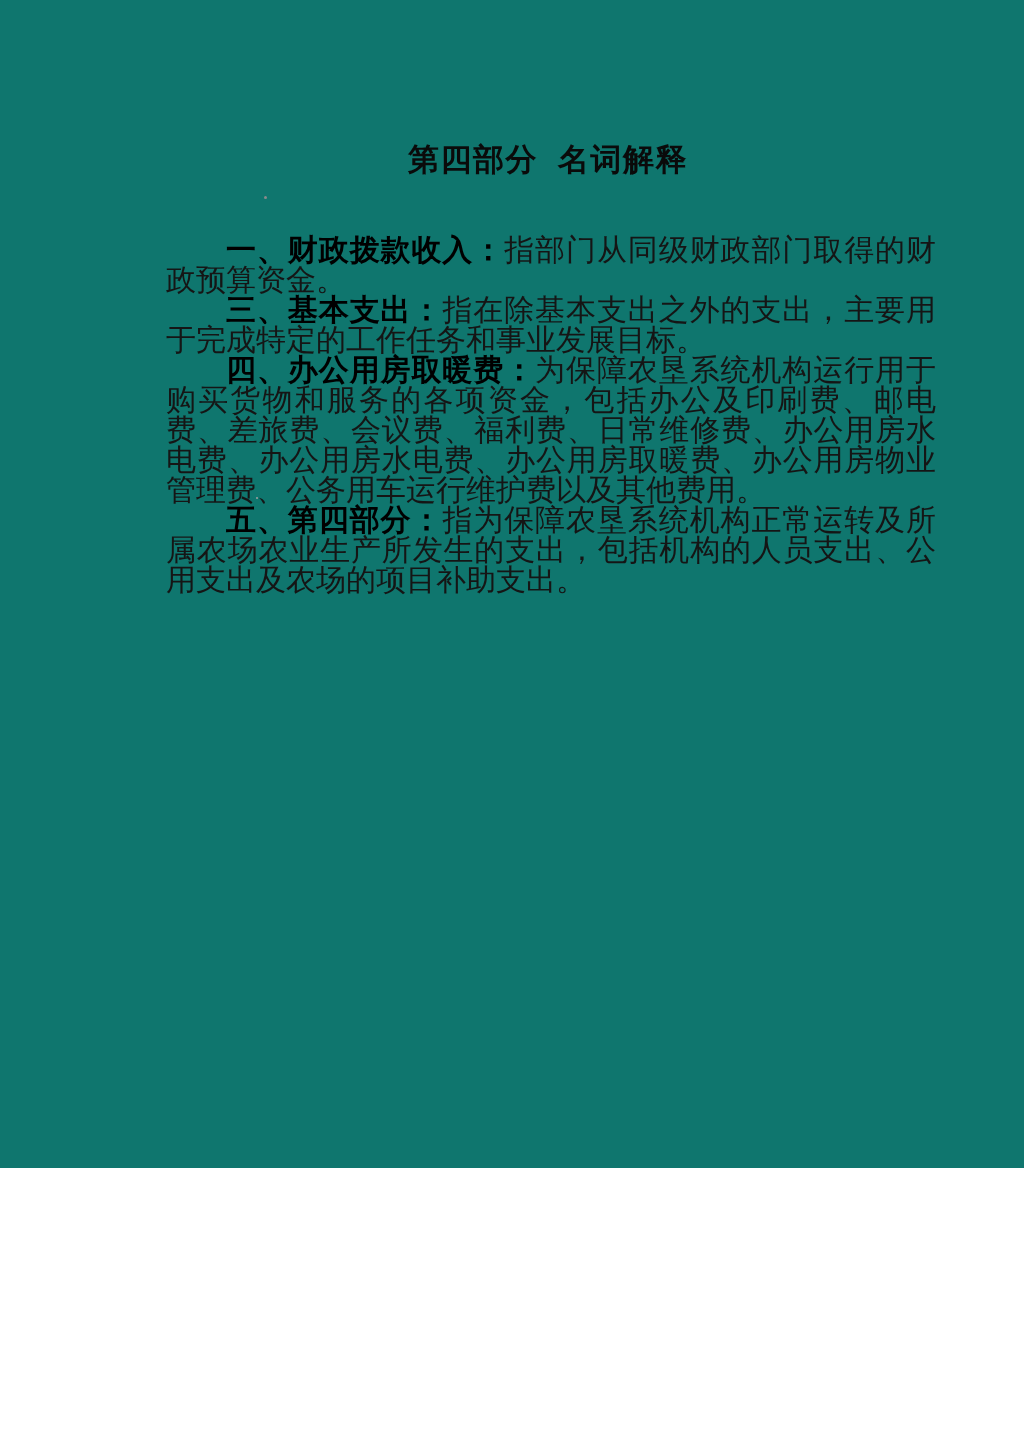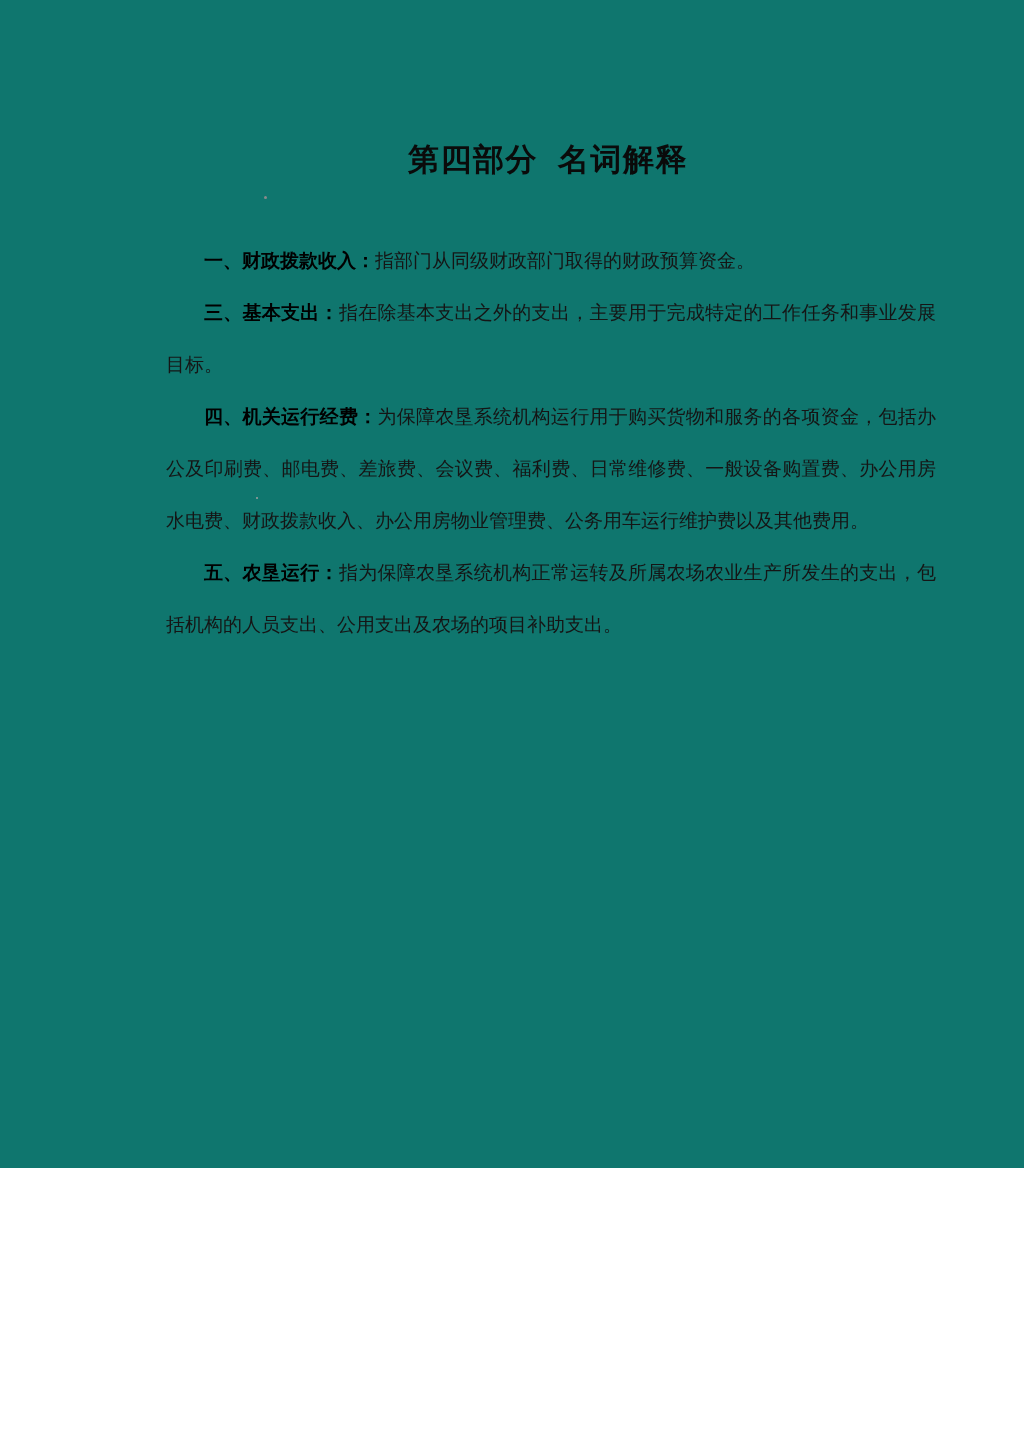--- a/index.html
+++ b/index.html
@@ -23,22 +23,22 @@
     font-size: 31px;
     line-height: 40px;
     letter-spacing: 1.5px;
     word-spacing: 10px;
     color: #0a0a0a;
   }
   .content {
     margin: 55px 8px 0 130px;
     width: 770px;
     font-family: "Liberation Serif", serif;
-    font-size: 19px;
-    line-height: 52px;
+    font-size: 30px;
+    line-height: 30px;
     color: #151515;
     text-align: justify;
     text-justify: inter-character;
     letter-spacing: 0;
   }
   .para {
     margin: 0;
     padding: 0;
     text-indent: 2em;
   }
@@ -77,21 +77,21 @@
   <div class="artifact dot1"></div>
   <div class="artifact dot2"></div>
 
   <div class="content">
 
     <p class="para"><span class="term">一、财政拨款收入：</span><span class="def">指部门从同级财政部门取得的财政预算资金。</span></p>
 
 
     <p class="para"><span class="term">三、基本支出：</span><span class="def">指在除基本支出之外的支出，主要用于完成特定的工作任务和事业发展目标。</span></p>
 
-    <p class="para"><span class="term">四、机关运行经费：</span><span class="def">为保障农垦系统机构运行用于购买货物和服务的各项资金，包括办公及印刷费、邮电费、差旅费、会议费、福利费、日常维修费、一般设备购置费、办公用房水电费、财政拨款收入、办公用房物业管理费、公务用车运行维护费以及其他费用。</span></p>
+    <p class="para"><span class="term">四、办公用房取暖费：</span><span class="def">为保障农垦系统机构运行用于购买货物和服务的各项资金，包括办公及印刷费、邮电费、差旅费、会议费、福利费、日常维修费、办公用房水电费、办公用房水电费、办公用房取暖费、办公用房物业管理费、公务用车运行维护费以及其他费用。</span></p>
 
-    <p class="para"><span class="term">五、农垦运行：</span><span class="def">指为保障农垦系统机构正常运转及所属农场农业生产所发生的支出，包括机构的人员支出、公用支出及农场的项目补助支出。</span></p>
+    <p class="para"><span class="term">五、第四部分：</span><span class="def">指为保障农垦系统机构正常运转及所属农场农业生产所发生的支出，包括机构的人员支出、公用支出及农场的项目补助支出。</span></p>
 
   </div>
 
   <div class="page-number">39</div>
 
 </div>
 
 </body></html>

